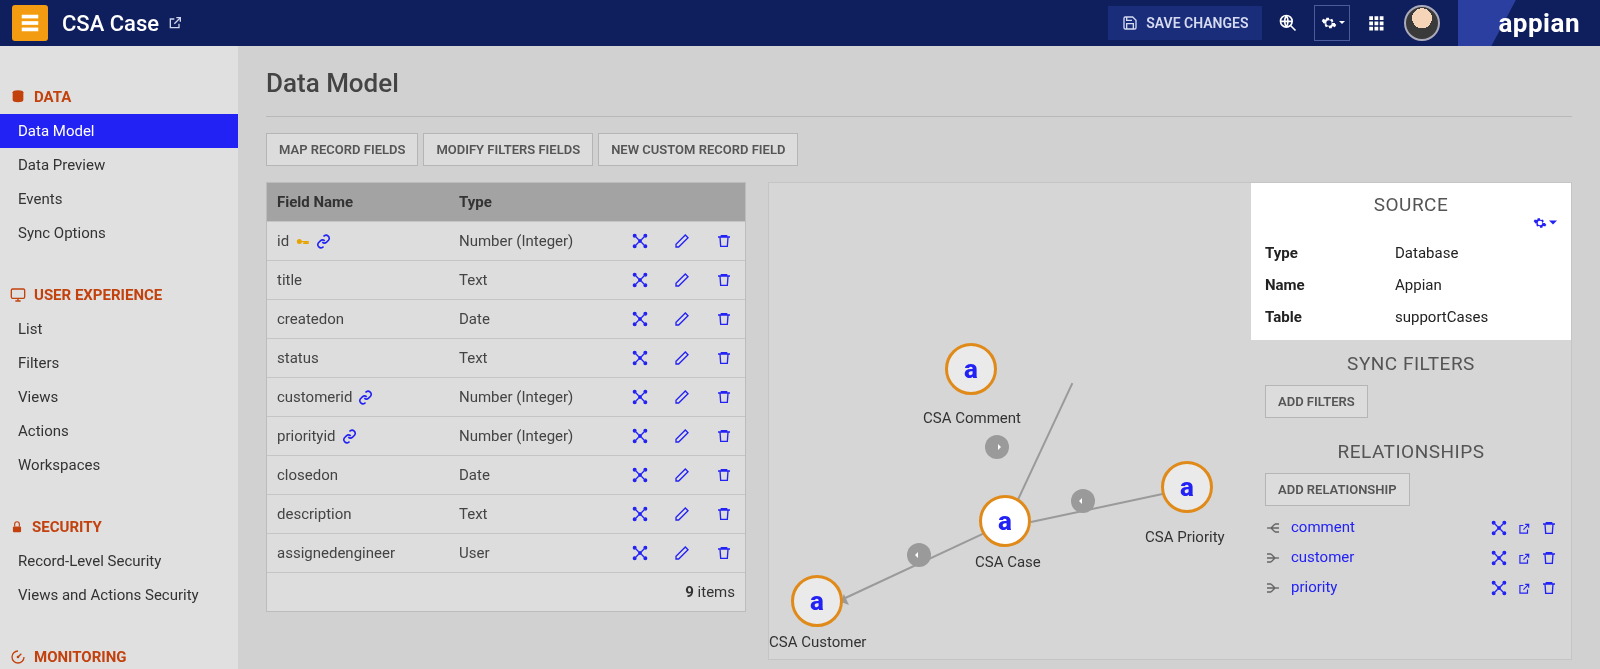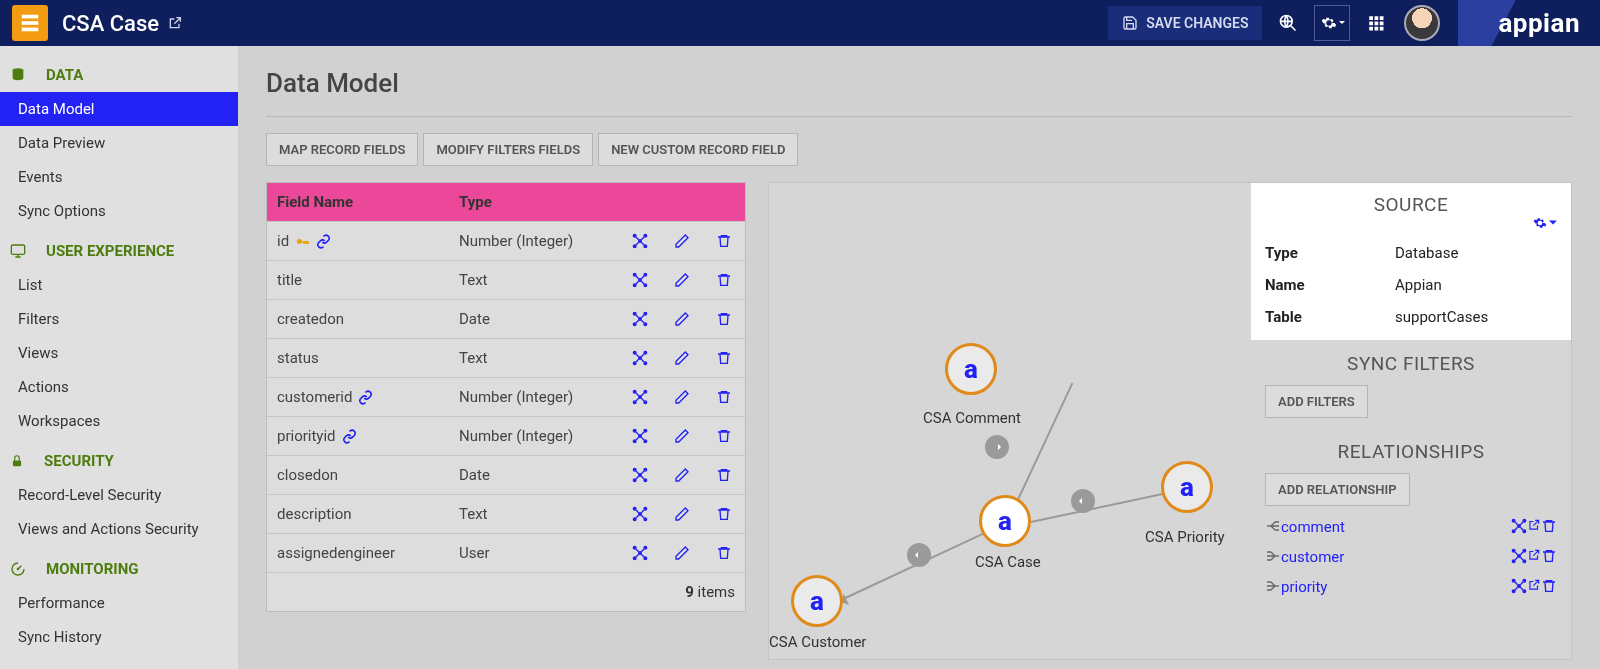--- a/index.html
+++ b/index.html
@@ -16,39 +16,39 @@
 .hdr-ico { width:36px; height:36px; display:flex; align-items:center; justify-content:center; color:#fff; margin-left:8px; cursor:pointer; }
 .hdr-ico.borderd { border:1px solid #4a5a9a; margin-left:8px; position:relative; }
 .hdr-ico.borderd::after { content:""; position:absolute; right:4px; top:50%; margin-top:-2px; border:3px solid transparent; border-top-color:#fff; }
 .avatar { width:36px; height:36px; border-radius:50%; background:radial-gradient(circle at 50% 35%, #f5d4b8 0 38%, #3a3a3a 38% 100%); margin-left:10px; border:2px solid #aab; }
 .brand-wrap { position:relative; margin-left:18px; height:46px; display:flex; align-items:center; padding:0 20px 0 40px; overflow:hidden; }
 .brand-wrap::before { content:""; position:absolute; left:0; top:-4px; bottom:-4px; width:60px; background:#2a3fa0; transform:skewX(-28deg); transform-origin:top; }
 .brand-text { position:relative; font-size:26px; font-weight:700; color:#fff; letter-spacing:0.5px; }
 
 
 .sidebar { position:absolute; left:0; top:46px; width:238px; bottom:0; background:#e0e0e0; overflow:auto; }
-.sec-head { display:flex; align-items:center; gap:20px; padding:14px 10px 8px 10px; font-size:15px; font-weight:700; color:#4d7c0f; }
+.sec-head { display:flex; align-items:center; gap:8px; padding:14px 10px 8px 10px; font-size:15px; font-weight:700; color:#c2410c;margin-top:22px; }
 .sec-head:first-child { padding-top:20px; }
 .nav-item { padding:8px 10px 8px 18px; font-size:15px; color:#333; cursor:pointer; }
 .nav-item.active { background:#2322f5; color:#fff; }
 
 
 .main { position:absolute; left:238px; top:46px; right:0; bottom:0; background:#d1d1d1; padding:22px 28px; overflow:hidden; }
 .page-title { font-size:26px; color:#444; font-weight:500; }
 .hr { height:1px; background:#b8b8b8; margin:18px 0 16px 0; }
 .tbtns { display:flex; gap:5px; margin-bottom:16px; }
 .tbtn { border:1px solid #b5b5b5; background:#dcdcdc; color:#555; font-size:13px; font-weight:600; padding:8px 12px; cursor:pointer; }
 
 .cols { display:flex; gap:22px; align-items:flex-start; }
 
 
 .tbl { width:480px; border:1px solid #bcbcbc; background:#ddd; }
 .tbl-row { display:flex; border-bottom:1px solid #c5c5c5; }
 .tbl-row:last-child { border-bottom:none; }
-.tbl-row.hdr-row .cell { font-weight:700; color:#333; background:#ec4899; }
+.tbl-row.hdr-row .cell { font-weight:700; color:#333; background:#a3a3a3; }
 .cell { padding:10px 10px; font-size:15px; color:#444; display:flex; align-items:center; gap:6px; }
 .c-name { width:182px; }
 .c-type { width:170px; }
 .c-act { width:42px; justify-content:center; color:#2322f5; cursor:pointer; }
 .key-ico { color:#e6a400; }
 .link-ico { color:#2322f5; }
 .tbl-footer { text-align:right; padding:10px; font-size:15px; color:#333; }
 .tbl-footer b { font-weight:700; }
 
 
@@ -63,21 +63,21 @@
 
 
 .rpanel { position:absolute; right:0; top:0; bottom:0; width:320px; }
 .src-box { background:#fff; padding:10px 14px 14px 14px; }
 .rp-sec { padding:12px 14px 10px 14px; }
 .rp-head { font-size:19px; color:#555; font-weight:400; letter-spacing:0.5px; display:flex; align-items:center;flex-direction:column; }
 .rp-head .gear { margin-left:auto; color:#2322f5; font-size:15px; display:flex; align-items:center; gap:2px; }
 .kv { display:flex; font-size:15px; margin-top:14px; color:#222; }
 .kv .k { width:130px; font-weight:700; }
 .rp-btn { border:1px solid #b5b5b5; background:#dcdcdc; color:#555; font-size:13px; font-weight:600; padding:8px 12px; cursor:pointer; margin-top:10px; }
-.rel-row { display:flex; align-items:flex-start; font-size:15px; margin-top:12px; color:#2322f5; }
+.rel-row { display:flex; align-items:flex-end; gap:10px; font-size:15px; margin-top:12px; color:#2322f5; }
 .rel-row .rtype { color:#666; }
 .rel-row .sp { flex:1; }
 .rel-row .ract { color:#2322f5; cursor:pointer; }
 
 svg { display:block; }
 </style>
 </head>
 <body>
 
 <div class="hdr">

